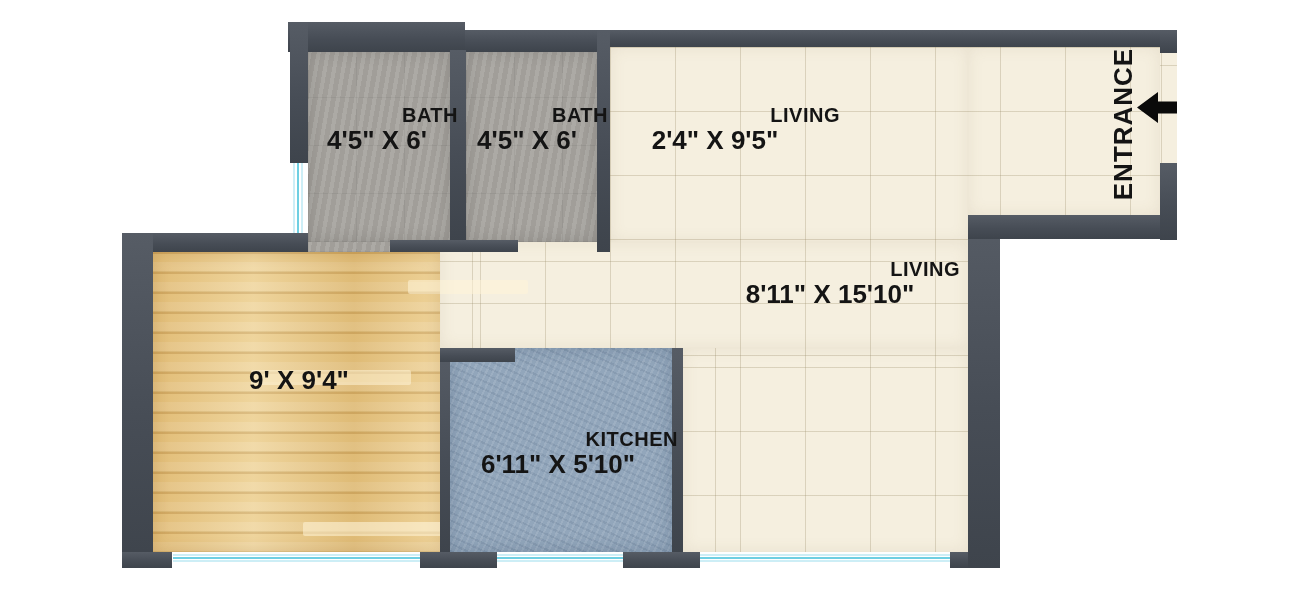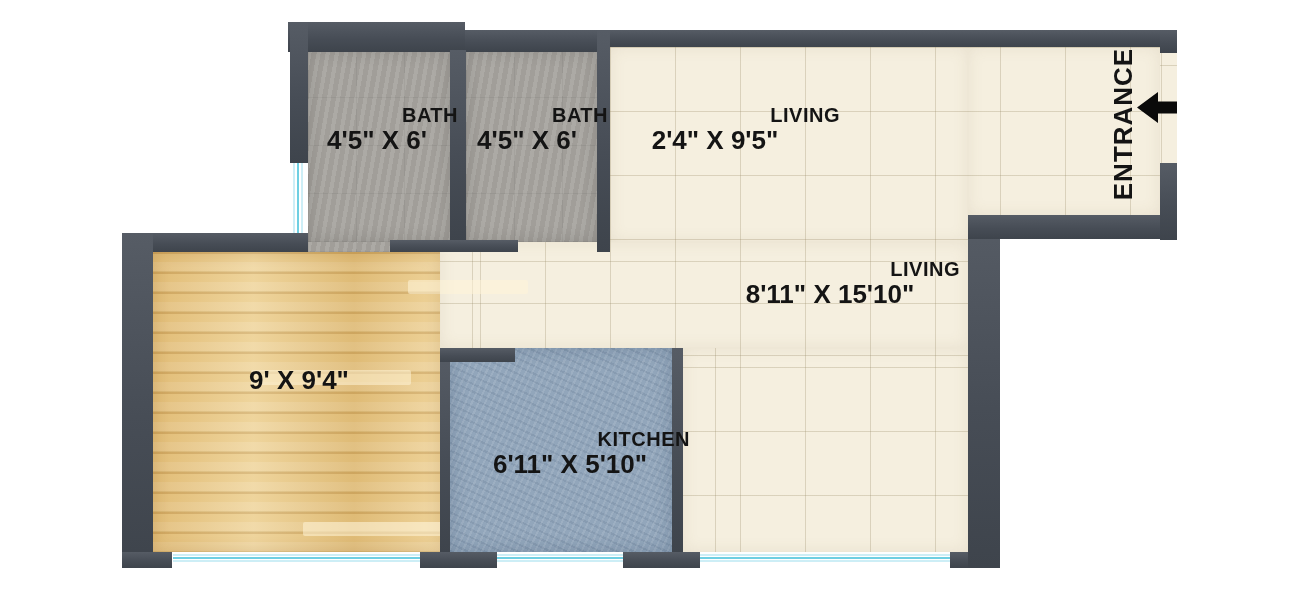--- a/index.html
+++ b/index.html
@@ -134,21 +134,21 @@
     <span class="room-name">LIVING</span>
     <span class="room-dims">2'4" X 9'5"</span>
   </div>
   <div class="room-label" style="left:700px;top:258px;width:260px;">
     <span class="room-name">LIVING</span>
     <span class="room-dims">8'11" X 15'10"</span>
   </div>
   <div class="room-label" style="left:159px;top:366px;width:280px;">
     <span class="room-dims">9' X 9'4"</span>
   </div>
-  <div class="room-label" style="left:450px;top:428px;width:240px;">
+  <div class="room-label" style="left:438px;top:428px;width:240px;">
     <span class="room-name">KITCHEN</span>
     <span class="room-dims">6'11" X 5'10"</span>
   </div>
 
   <div class="entrance-label">ENTRANCE</div>
   <div class="entrance-arrow">
     <svg width="40" height="31" viewBox="0 0 40 31" xmlns="http://www.w3.org/2000/svg">
       <polygon points="0,15.5 21,0 21,9.5 40,9.5 40,21.5 21,21.5 21,31" fill="#0a0a0a"></polygon>
     </svg>
   </div>

